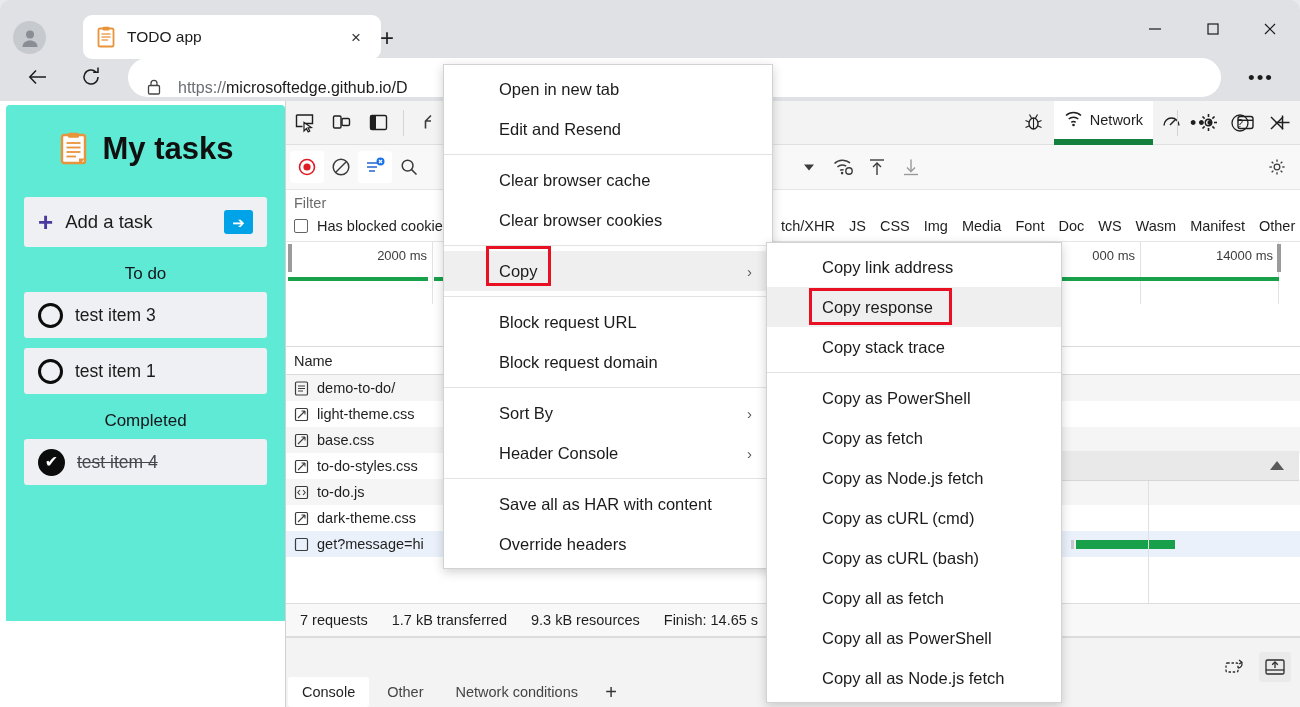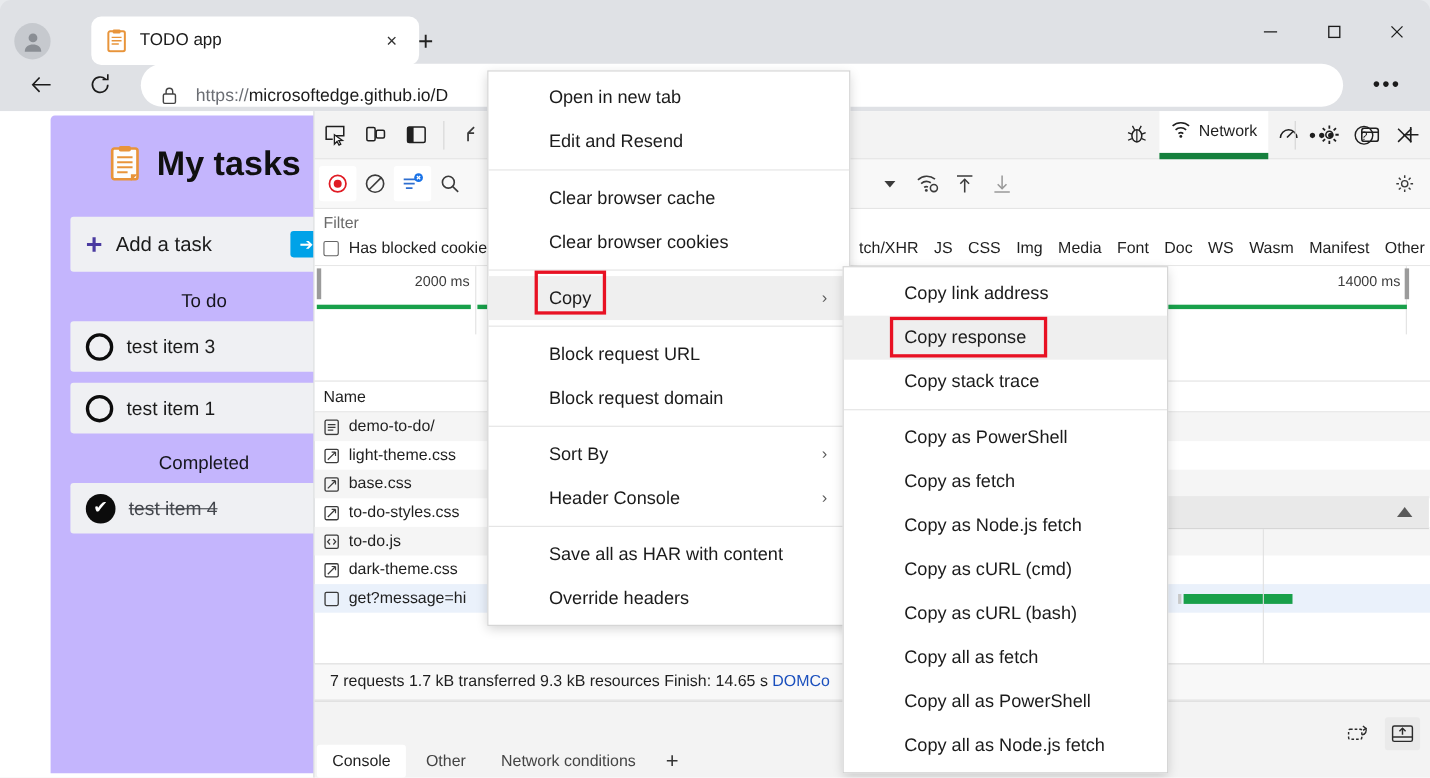--- a/index.html
+++ b/index.html
@@ -82,22 +82,22 @@
     display: flex; align-items: center; justify-content: center;
     color: #1b1b1b; font-size: 19px; letter-spacing: 2px; line-height: 1;
   }
 
   
   .page-area {
     position: absolute; left: 0px; top: 101px; width: 285px; height: 606px;
     background: #ffffff;
   }
   .todo-panel {
-    position: absolute; left: 6px; top: 4px; width: 279px; height: 598px;
-    background: #c4b5fd; border-radius: 4px 4px 0 0; margin-left: 40px;
+    position: absolute; left: 6px; top: 4px; width: 279px; height: 516px;
+    background: #5eead4; border-radius: 4px 4px 0 0;
   }
   .todo-header {
     display: flex; align-items: center; justify-content: center;
     padding-top: 26px; padding-bottom: 8px;
   }
   .todo-clipboard { width: 31px; height: 34px; margin-right: 14px; }
   .todo-title { font-size: 31px; font-weight: bold; color: #101010; }
   .add-task {
     margin: 22px 18px 0 18px; height: 50px; background: #eff0f3;
     border-radius: 3px; display: flex; align-items: center; padding: 0 14px;
@@ -244,21 +244,21 @@
 
   
   .wf-collapse {
     position: absolute; left: 752px; top: 104px; width: 261px; height: 30px;
     background: #e9e9e9; border-bottom: 1px solid #d6d6d6;
     display: flex; align-items: center; justify-content: flex-end; padding-right: 14px;
   }
   .summary-bar {
     position: absolute; left: 0; bottom: 70px; width: 1015px; height: 34px;
     background: #f8f8f8; border-top: 1px solid #dcdcdc; border-bottom: 1px solid #dcdcdc;
-    display: flex; align-items: center; gap: 4px; padding-left: 14px;
+    display: flex; align-items: center; gap: 24px; padding-left: 14px;
     font-size: 14.5px; color: #1f1f1f; white-space: nowrap; overflow: hidden;
   }
   .summary-bar .link { color: #1a4fbd; }
 
   .drawer {
     position: absolute; left: 0; bottom: 0; width: 1015px; height: 70px;
     background: #f3f3f3; border-top: 1px solid #dcdcdc;
     display: flex; align-items: flex-end; padding-left: 2px; gap: 4px;
   }
   .drawer-tab {
@@ -633,20 +633,23 @@
         <span>Manifest</span>
         <span>Other</span>
       </div>
     </div>
 
     <div class="overview">
       <div class="ov-tick" style="left:2px;width:145px">
         <span>2000 ms</span>
       </div>
       <div class="ov-tick" style="left:147px;width:608px"></div>
+      <div class="ov-tick" style="left:755px;width:100px">
+        <span>000 ms</span>
+      </div>
       <div class="ov-tick" style="left:855px;width:138px">
         <span>14000 ms</span>
       </div>
       <div class="ov-greenline" style="left:2px;width:140px"></div>
       <div class="ov-greenline" style="left:148px;width:845px"></div>
       <div class="ov-handle-left"></div>
       <div class="ov-handle-right" style="right:20px"></div>
     </div>
 
     <div class="req-table">

